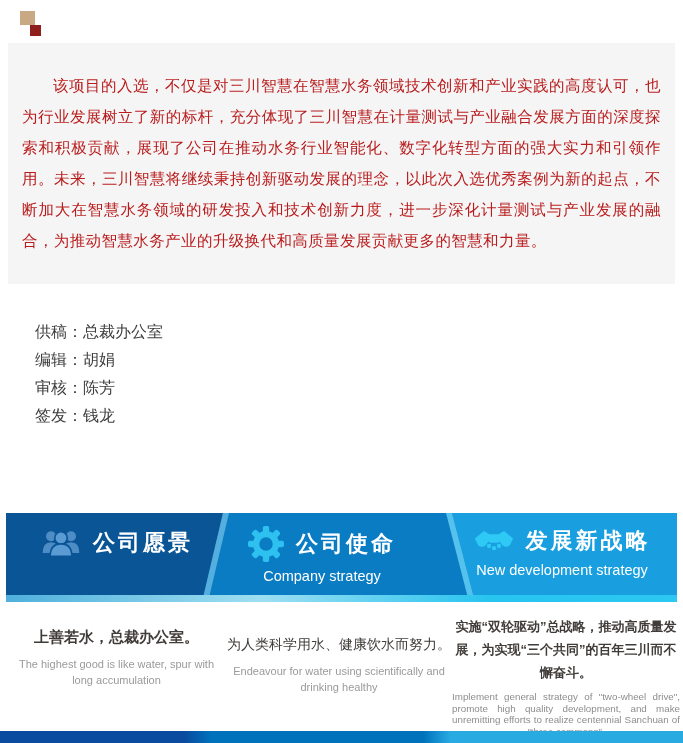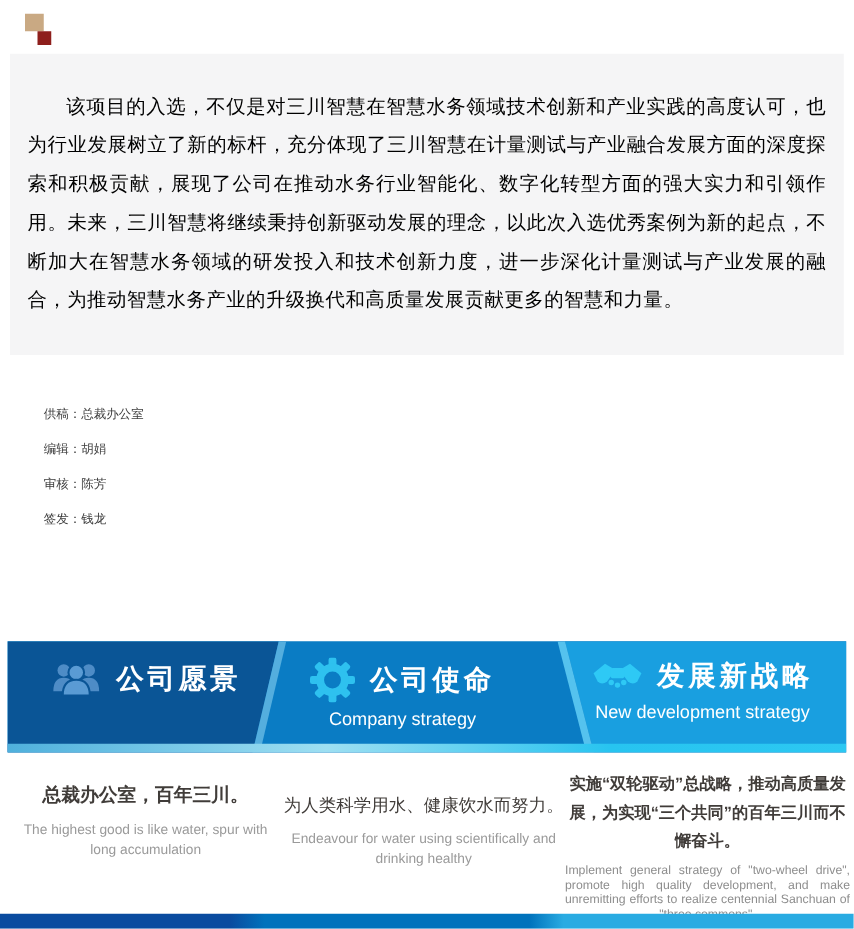--- a/index.html
+++ b/index.html
@@ -6,26 +6,26 @@
   body{width:683px;height:743px;overflow:hidden;
        font-family:"Liberation Sans","DejaVu Sans",sans-serif;}
   .page{position:relative;width:683px;height:743px;background:#ffffff;}
 
   
   .sq-tan{position:absolute;left:20px;top:11px;width:15px;height:14px;background:#c9a983;}
   .sq-red{position:absolute;left:30px;top:25px;width:11px;height:11px;background:#8e1f1c;}
 
   
   .para-panel{position:absolute;left:8px;top:43px;width:667px;height:241px;background:#f5f5f6;}
-  .para{margin:0;padding:27px 14px 0 14px;font-size:15.5px;line-height:31px;color:#000000;
+  .para{margin:0;padding:27px 14px 0 14px;font-size:15.5px;line-height:31px;color:#b91c1c;
         text-align:justify;text-indent:2em;letter-spacing:0.4px;}
 
   
   .credits{position:absolute;left:35px;top:318px;margin:0;padding:0;list-style:none;
-           font-size:10px;color:#3d3d3d;}
+           font-size:16px;color:#3d3d3d;}
   .credits li{height:28px;line-height:28px;}
 
   
   .banner{position:absolute;left:6px;top:513px;width:671px;height:89px;background:#0a7cc4;overflow:hidden;}
   .panel-vision{position:absolute;inset:0;background:#0a5596;
       clip-path:polygon(0 0,217px 0,196px 100%,0 100%);}
   .sliver-1{position:absolute;inset:0;background:#54aede;
       clip-path:polygon(217px 0,223px 0,202px 100%,196px 100%);}
   .sliver-2{position:absolute;inset:0;background:#55c2ee;
       clip-path:polygon(440px 0,446px 0,469px 100%,463px 100%);}
@@ -136,21 +136,21 @@
         </svg>
         <span class="btitle">发展新战略</span>
       </div>
       <span class="bsub">New development strategy</span>
     </div>
 
     <div class="strip"></div>
   </div>
 
   <div class="motto m1">
-    <p class="mzh">总裁办公室，百年三川。</p>
+    <p class="mzh">上善若水，总裁办公室。</p>
     <p class="men">The highest good is like water, spur with long accumulation</p>
   </div>
   <div class="motto m2">
     <p class="mzh">为人类科学用水、健康饮水而努力。</p>
     <p class="men">Endeavour for water using scientifically and drinking healthy</p>
   </div>
   <div class="motto m3">
     <p class="mzh">实施“双轮驱动”总战略，推动高质量发展，为实现“三个共同”的百年三川而不懈奋斗。</p>
     <p class="men">Implement general strategy of "two-wheel drive", promote high quality development, and make unremitting efforts to realize centennial Sanchuan of "three commons".</p>
   </div>

